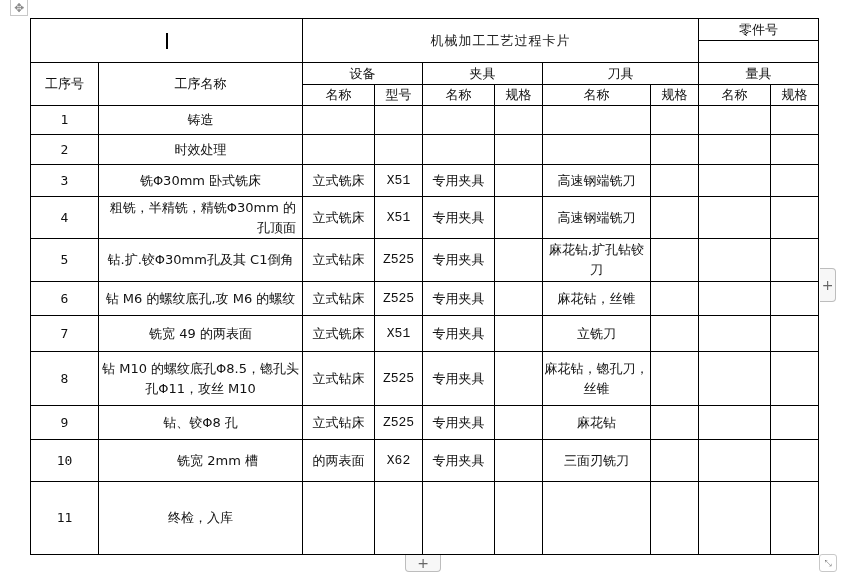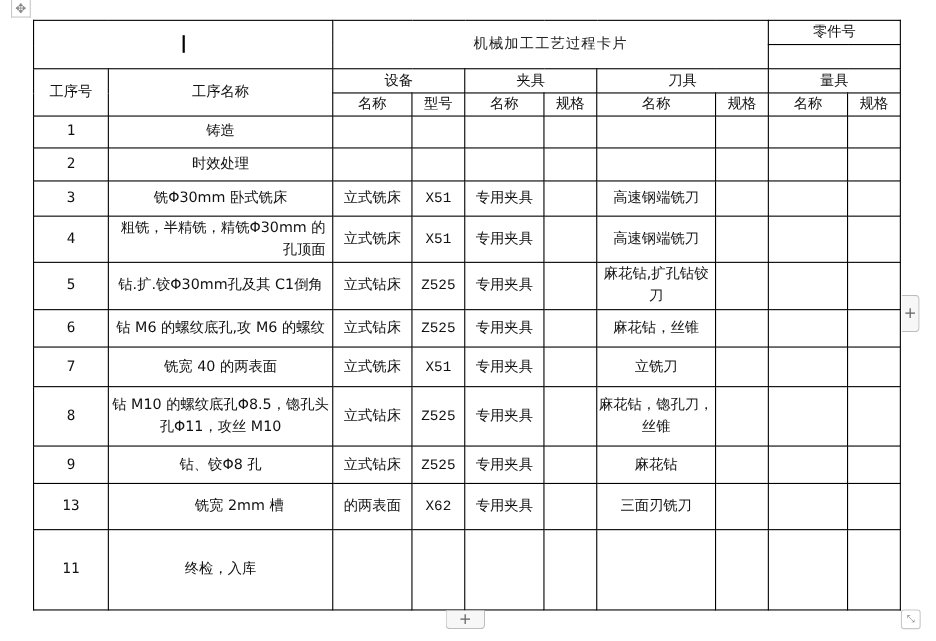--- a/index.html
+++ b/index.html
@@ -148,21 +148,21 @@
     <td>专用夹具</td>
     <td></td>
     <td>麻花钻，丝锥</td>
     <td></td>
     <td></td>
     <td></td>
   </tr>
 
   <tr style="height:36px">
     <td class="num">7</td>
-    <td class="left">铣宽 40 的两表面</td>
+    <td class="left">铣宽 49 的两表面</td>
     <td>立式铣床</td>
     <td class="model">X51</td>
     <td>专用夹具</td>
     <td></td>
     <td class="left">立铣刀</td>
     <td></td>
     <td></td>
     <td></td>
   </tr>
 
@@ -186,21 +186,21 @@
     <td class="model">Z525</td>
     <td>专用夹具</td>
     <td></td>
     <td class="left">麻花钻</td>
     <td></td>
     <td></td>
     <td></td>
   </tr>
 
   <tr style="height:42px">
-    <td class="num">13</td>
+    <td class="num">10</td>
     <td class="left" style="padding-left:34px">铣宽 2mm 槽</td>
     <td>的两表面</td>
     <td class="model">X62</td>
     <td>专用夹具</td>
     <td></td>
     <td class="left">三面刃铣刀</td>
     <td></td>
     <td></td>
     <td></td>
   </tr>

